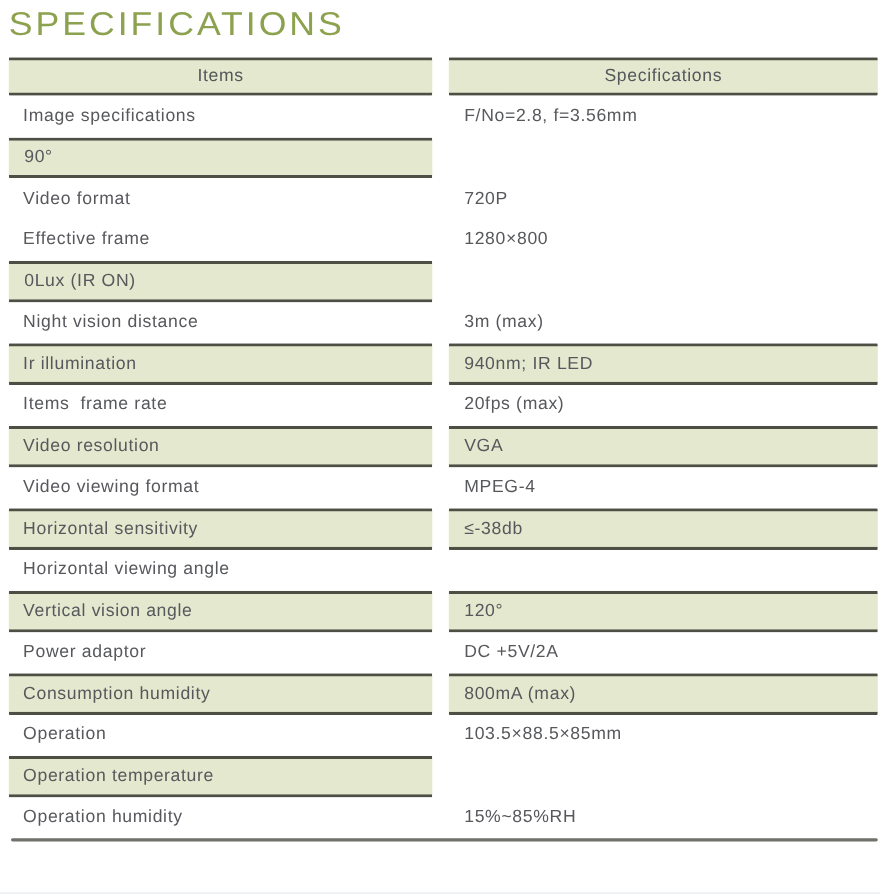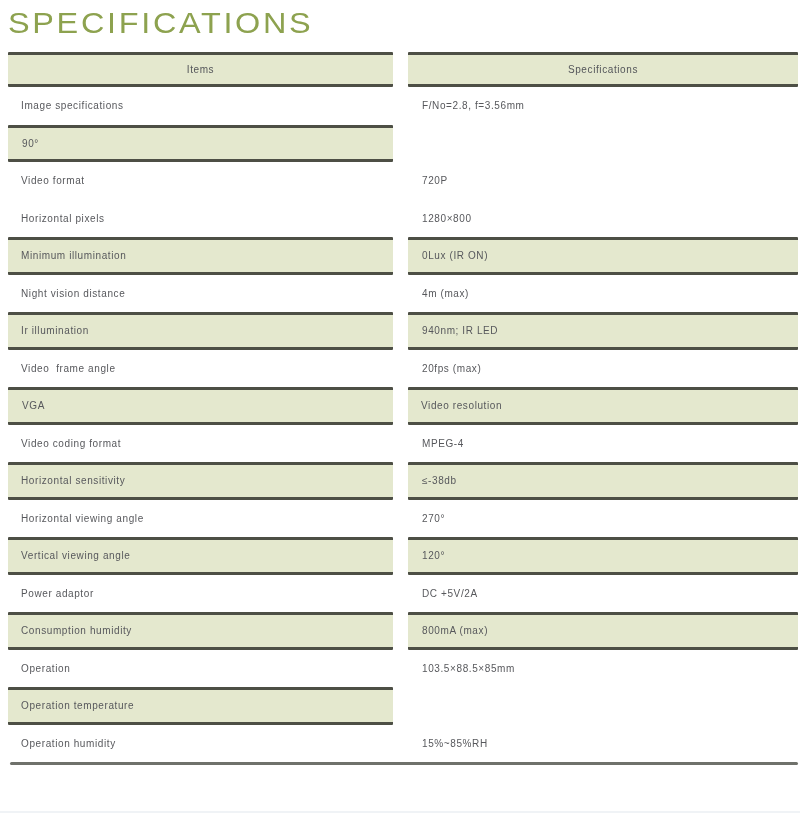--- a/index.html
+++ b/index.html
@@ -38,21 +38,21 @@
     display: grid;
     grid-template-columns: 385px 390px;
     column-gap: 15px;
     height: 37.5px;
   }
   .row.header-row { height: 35px; }
   .cell {
     display: flex;
     align-items: center;
     box-sizing: border-box;
-    font-size: 10px;
+    font-size: 16px;
     color: #57585c;
     letter-spacing: 0.6px;
     white-space: pre;
     overflow: hidden;
     border-radius: 1px;
     text-align: right;
   }
   .cell.left  { padding-left: 13px; }
   .cell.right { padding-left: 14px; }
   .row.green .cell {
@@ -104,66 +104,64 @@
     <div class="cell right">90°</div>
   </div>
 
   <div class="row data-row">
     <div class="cell left">Video format</div>
     <div class="cell right">720P</div>
   </div>
 
 
   <div class="row data-row">
-    <div class="cell left">Horizontal pixels</div>
+    <div class="cell left">Effective frame</div>
     <div class="cell right">1280×800</div>
   </div>
 
   <div class="row data-row green">
-    <div class="cell left">Minimum illumination</div>
     <div class="cell right">0Lux (IR ON)</div>
   </div>
 
   <div class="row data-row">
     <div class="cell left">Night vision distance</div>
-    <div class="cell right">4m (max)</div>
+    <div class="cell right">3m (max)</div>
   </div>
 
   <div class="row data-row green">
     <div class="cell left">Ir illumination</div>
     <div class="cell right">940nm; IR LED</div>
   </div>
 
   <div class="row data-row">
-    <div class="cell left">Video  frame angle</div>
+    <div class="cell left">Items  frame rate</div>
     <div class="cell right">20fps (max)</div>
   </div>
 
   <div class="row data-row green">
+    <div class="cell left">Video resolution</div>
     <div class="cell right">VGA</div>
-    <div class="cell left">Video resolution</div>
   </div>
 
   <div class="row data-row">
-    <div class="cell left">Video coding format</div>
+    <div class="cell left">Video viewing format</div>
     <div class="cell right">MPEG-4</div>
   </div>
 
   <div class="row data-row green">
     <div class="cell left">Horizontal sensitivity</div>
     <div class="cell right">≤-38db</div>
   </div>
 
   <div class="row data-row">
     <div class="cell left">Horizontal viewing angle</div>
-    <div class="cell right">270°</div>
   </div>
 
   <div class="row data-row green">
-    <div class="cell left">Vertical viewing angle</div>
+    <div class="cell left">Vertical vision angle</div>
     <div class="cell right">120°</div>
   </div>
 
   <div class="row data-row">
     <div class="cell left">Power adaptor</div>
     <div class="cell right">DC +5V/2A</div>
   </div>
 
   <div class="row data-row green">
     <div class="cell left">Consumption humidity</div>

